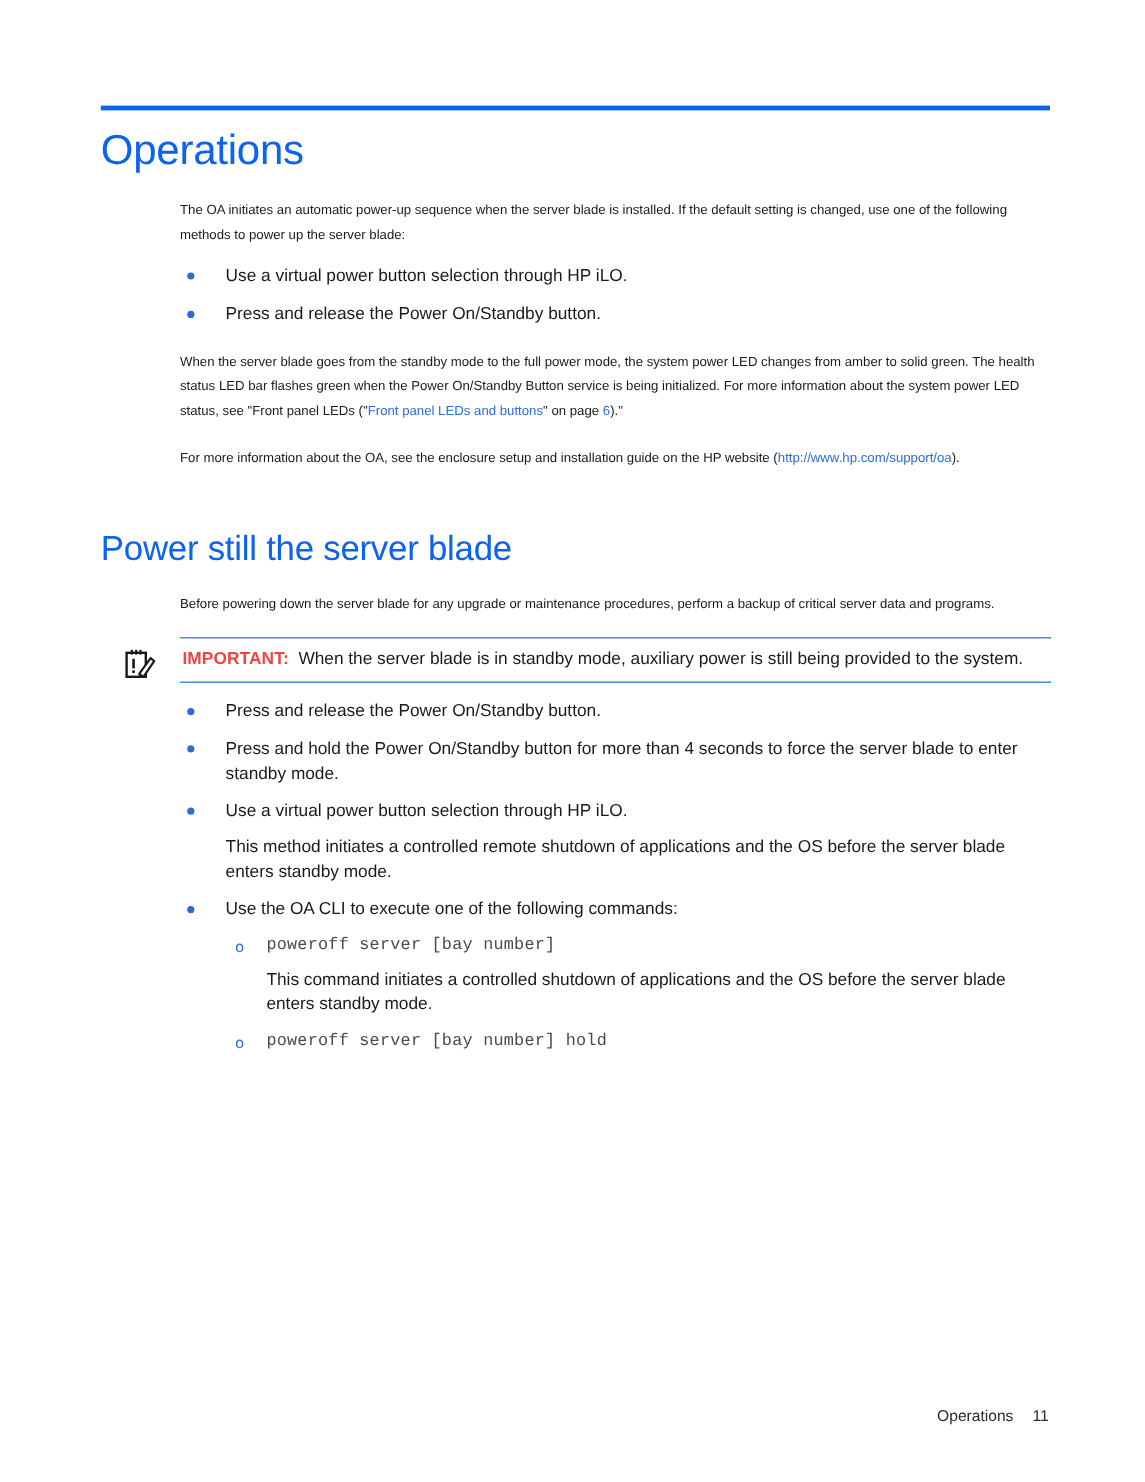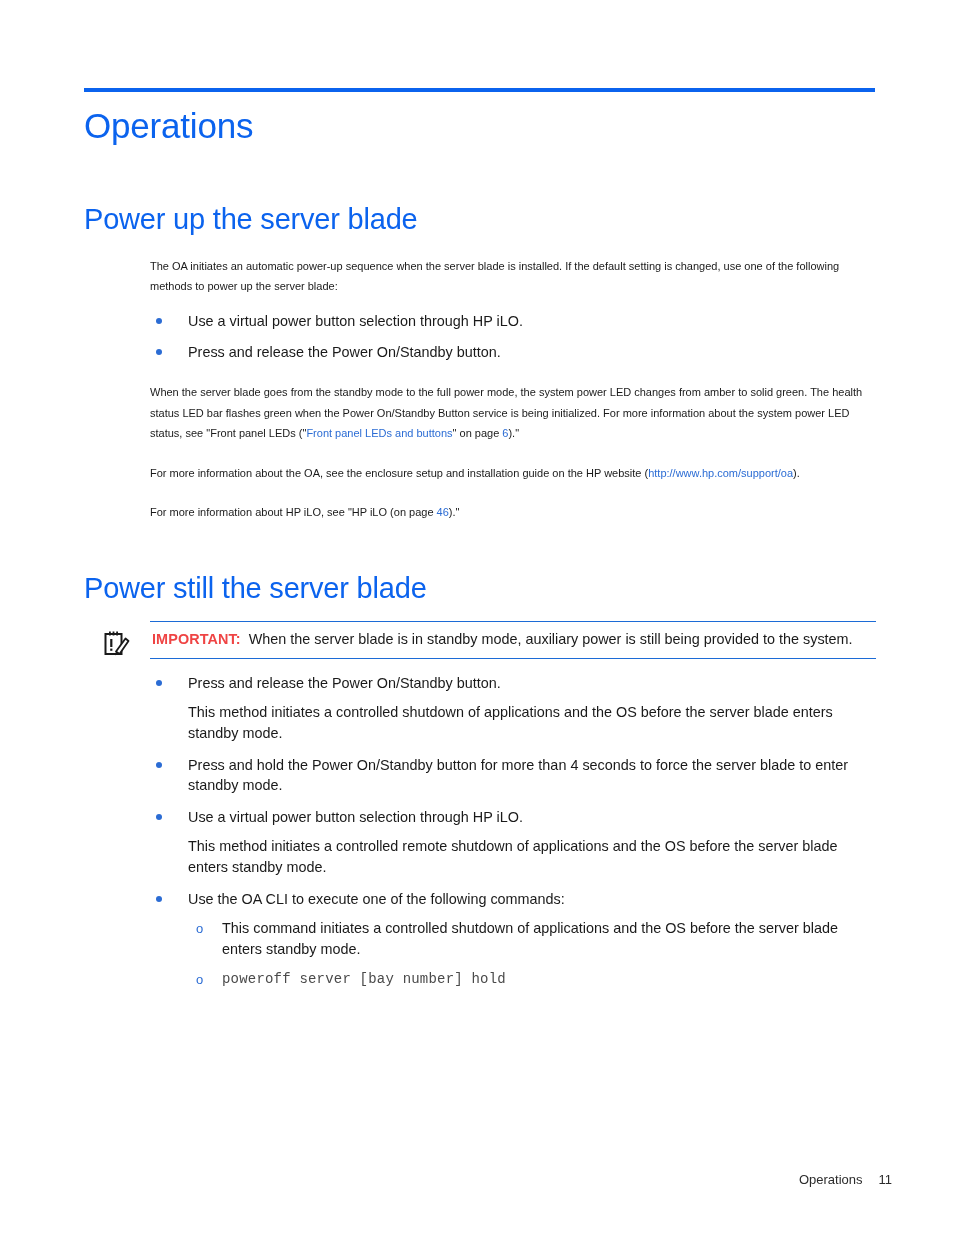--- a/index.html
+++ b/index.html
@@ -164,68 +164,69 @@
     position: absolute;
     left: 20px;
     top: 9px;
     width: 26px;
     height: 28px;
   }
 
   
   .footer {
     position: absolute;
-    right: 62px;
+    right: 80px;
     bottom: 48px;
     font-size: 13px;
     color: #2b2b2b;
     white-space: nowrap;
   }
   .footer .fpage {
     margin-left: 16px;
   }
 </style>
 </head>
 <body>
 
 <div class="page">
 
   <div class="top-rule"></div>
 
   <div class="content">
 
     <h1 class="chapter-title">Operations</h1>
 
-    <h2 class="section-title">Power up the server blade</h2>
 
     <div class="body-col">
 
       <p class="para">The OA initiates an automatic power-up sequence when the server blade is installed. If the default setting is changed, use one of the following methods to power up the server blade:</p>
 
       <ul class="bullets">
         <li>
           <span class="bullet-dot"></span>
           <span>Use a virtual power button selection through HP iLO.</span>
         </li>
         <li>
           <span class="bullet-dot"></span>
           <span>Press and release the Power On/Standby button.</span>
         </li>
       </ul>
 
       <p class="para"><span>When the server blade goes from the standby mode to the full power mode, the system power LED changes from amber to solid green. The health status LED bar flashes green when the Power On/Standby Button service is being initialized. For more information about the system power LED status, see "Front panel LEDs ("</span><a class="doclink" href="#">Front panel LEDs and buttons</a><span>" on page </span><a class="doclink" href="#">6</a><span>)."</span></p>
 
       <p class="para"><span>For more information about the OA, see the enclosure setup and installation guide on the HP website (</span><a class="doclink" href="#">http://www.hp.com/support/oa</a><span>).</span></p>
 
-      <p class="para"><span>For more information about HP iLO, see "HP iLO (on page </span><a class="doclink" href="#">46</a><span>)."</span></p>
 
     </div>
 
     <h2 class="section-title second">Power still the server blade</h2>
 
+    <div class="body-col">
+      <p class="para">Before powering down the server blade for any upgrade or maintenance procedures, perform a backup of critical server data and programs.</p>
+    </div>
 
     <div class="callout">
       <span class="callout-icon">
         <svg viewBox="0 0 26 28" width="26" height="28" aria-hidden="true">
           <rect x="1.5" y="4" width="16" height="20" fill="#ffffff" stroke="#1a1a1a" stroke-width="2"></rect>
           <rect x="5" y="1.5" width="1.8" height="4" fill="#1a1a1a"></rect>
           <rect x="8.6" y="1.5" width="1.8" height="4" fill="#1a1a1a"></rect>
           <rect x="12.2" y="1.5" width="1.8" height="4" fill="#1a1a1a"></rect>
           <rect x="6.2" y="9" width="2.2" height="8" fill="#1a1a1a"></rect>
           <rect x="6.2" y="18.6" width="2.2" height="2.2" fill="#1a1a1a"></rect>
@@ -239,41 +240,41 @@
     </div>
 
     <div class="body-col">
 
 
       <ul class="bullets">
 
         <li>
           <span class="bullet-dot"></span>
           <span>Press and release the Power On/Standby button.</span>
-          <div class="sub-para">This method initiates a controlled shutdown of applications and the OS before the server blade enters standby mode.</div>
         </li>
 
         <li>
           <span class="bullet-dot"></span>
           <span>Press and hold the Power On/Standby button for more than 4 seconds to force the server blade to enter standby mode.</span>
         </li>
 
         <li>
           <span class="bullet-dot"></span>
           <span>Use a virtual power button selection through HP iLO.</span>
           <div class="sub-para">This method initiates a controlled remote shutdown of applications and the OS before the server blade enters standby mode.</div>
         </li>
 
         <li>
           <span class="bullet-dot"></span>
           <span>Use the OA CLI to execute one of the following commands:</span>
 
           <ul class="sublist">
             <li>
               <span class="circle-marker">o</span>
+              <code class="cmd">poweroff server [bay number]</code>
               <div class="sub-para">This command initiates a controlled shutdown of applications and the OS before the server blade enters standby mode.</div>
             </li>
             <li>
               <span class="circle-marker">o</span>
               <code class="cmd">poweroff server [bay number] hold</code>
             </li>
           </ul>
         </li>
 
       </ul>

